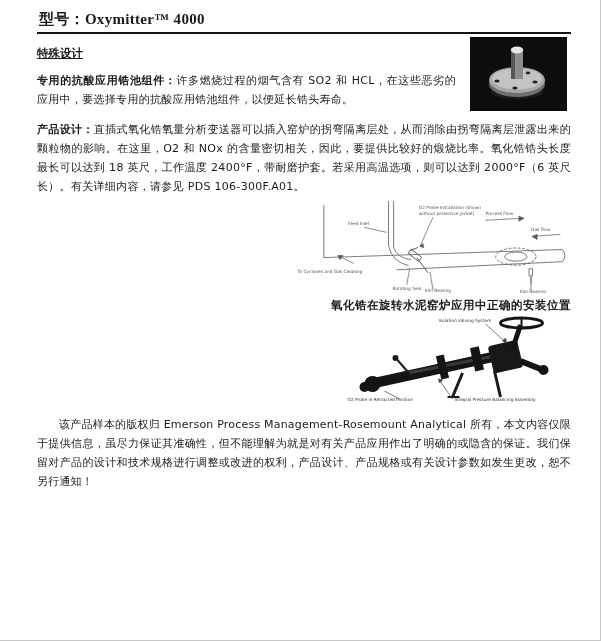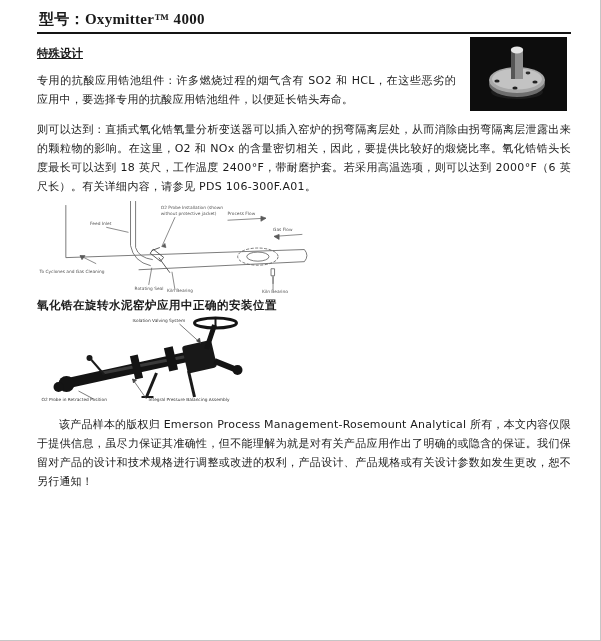--- a/index.html
+++ b/index.html
@@ -18,23 +18,23 @@
   }
   .section-heading{font-size:11.5px;font-weight:bold;margin:12px 0 0;text-decoration:underline;}
   .photo-float{
     float:right;width:97px;height:74px;margin:3px 4px 6px 14px;
     background:#0d0d0d;
   }
   .body-text{
     font-size:11px;line-height:1.75;letter-spacing:.3px;
     text-align:justify;margin:10px 0 0;
   }
-  .lead{font-weight:normal;}
+  .lead{font-weight:bold;}
   .clear-right{clear:right;}
-  figure{margin:2px 0 0;text-align:left;}
+  figure{margin:2px 0 0;text-align:right;}
   figcaption{font-size:11.5px;font-weight:bold;margin-top:1px;letter-spacing:.5px;}
   .sketch{background:#fff;}
   .sketch text{font-family:"DejaVu Sans",sans-serif;font-size:4.3px;fill:#555;}
   .photo2 text{font-family:"DejaVu Sans",sans-serif;font-size:4.3px;fill:#333;}
   .sketch path,.sketch line,.sketch ellipse,.sketch rect{vector-effect:non-scaling-stroke;}
   .footer-text{
     font-size:11px;line-height:1.75;letter-spacing:.2px;
     text-align:justify;text-indent:2em;margin:8px 0 11px;
   }
 </style>
@@ -61,21 +61,21 @@
       <rect x="41" y="13" width="12" height="29" fill="#8d8d8d"></rect>
       <rect x="41" y="13" width="4" height="29" fill="#565656"></rect>
       <ellipse cx="47" cy="13" rx="6.2" ry="3.4" fill="#e6e6e6"></ellipse>
     </svg>
   </div>
 
   <div class="section-heading">特殊设计</div>
 
   <p class="body-text"><strong class="lead">专用的抗酸应用锆池组件：</strong><span>许多燃烧过程的烟气含有 SO2 和 HCL，在这些恶劣的应用中，要选择专用的抗酸应用锆池组件，以便延长锆头寿命。</span></p>
 
-  <p class="body-text clear-right"><strong class="lead">则可以达到：</strong><span>直插式氧化锆氧量分析变送器可以插入窑炉的拐弯隔离层处，从而消除由拐弯隔离层泄露出来的颗粒物的影响。在这里，O2 和 NOx 的含量密切相关，因此，要提供比较好的煅烧比率。氧化锆锆头长度最长可以达到 18 英尺，工作温度 2400°F，带耐磨护套。若采用高温选项，则可以达到 2000°F（6 英尺长）。有关详细内容，请参见 PDS 106-300F.A01。</span></p>
+  <p class="body-text clear-right"><strong class="lead">产品设计：</strong><span>直插式氧化锆氧量分析变送器可以插入窑炉的拐弯隔离层处，从而消除由拐弯隔离层泄露出来的颗粒物的影响。在这里，O2 和 NOx 的含量密切相关，因此，要提供比较好的煅烧比率。氧化锆锆头长度最长可以达到 18 英尺，工作温度 2400°F，带耐磨护套。若采用高温选项，则可以达到 2000°F（6 英尺长）。有关详细内容，请参见 PDS 106-300F.A01。</span></p>
 
   <figure>
     <svg class="sketch" width="276" height="94" viewBox="0 0 272 93">
       <g fill="none" stroke="#5a5a5a" stroke-width="0.8">
         <path d="M28 6 V58"></path>
         <path d="M28 58 L264 50"></path>
         <path d="M92 2 V46"></path>
         <path d="M97 2 V48"></path>
         <path d="M92 46 Q95 62 112 66"></path>
         <path d="M97 48 Q100 58 114 60"></path>

